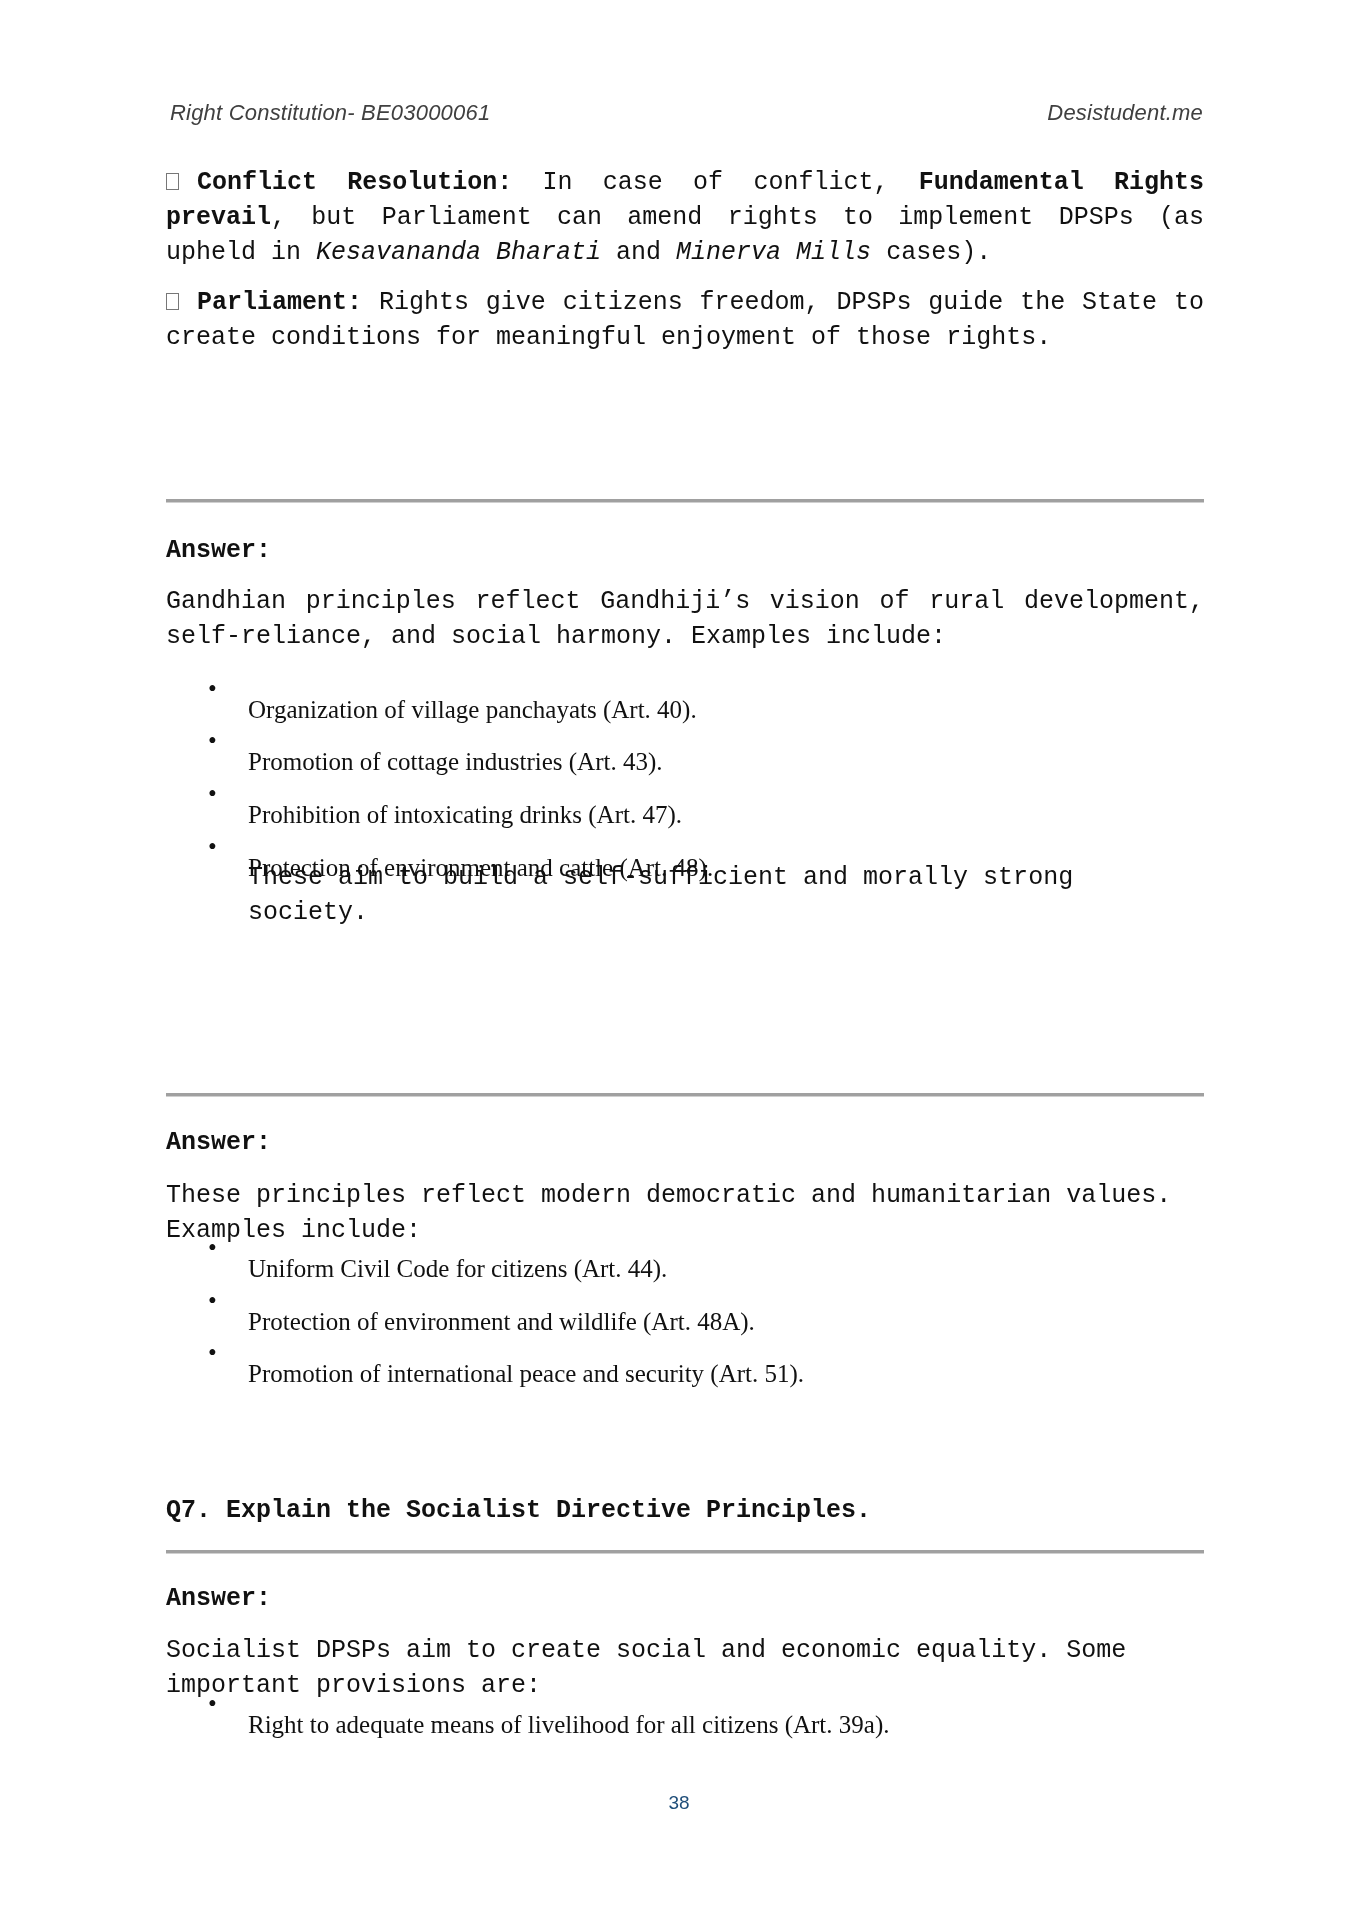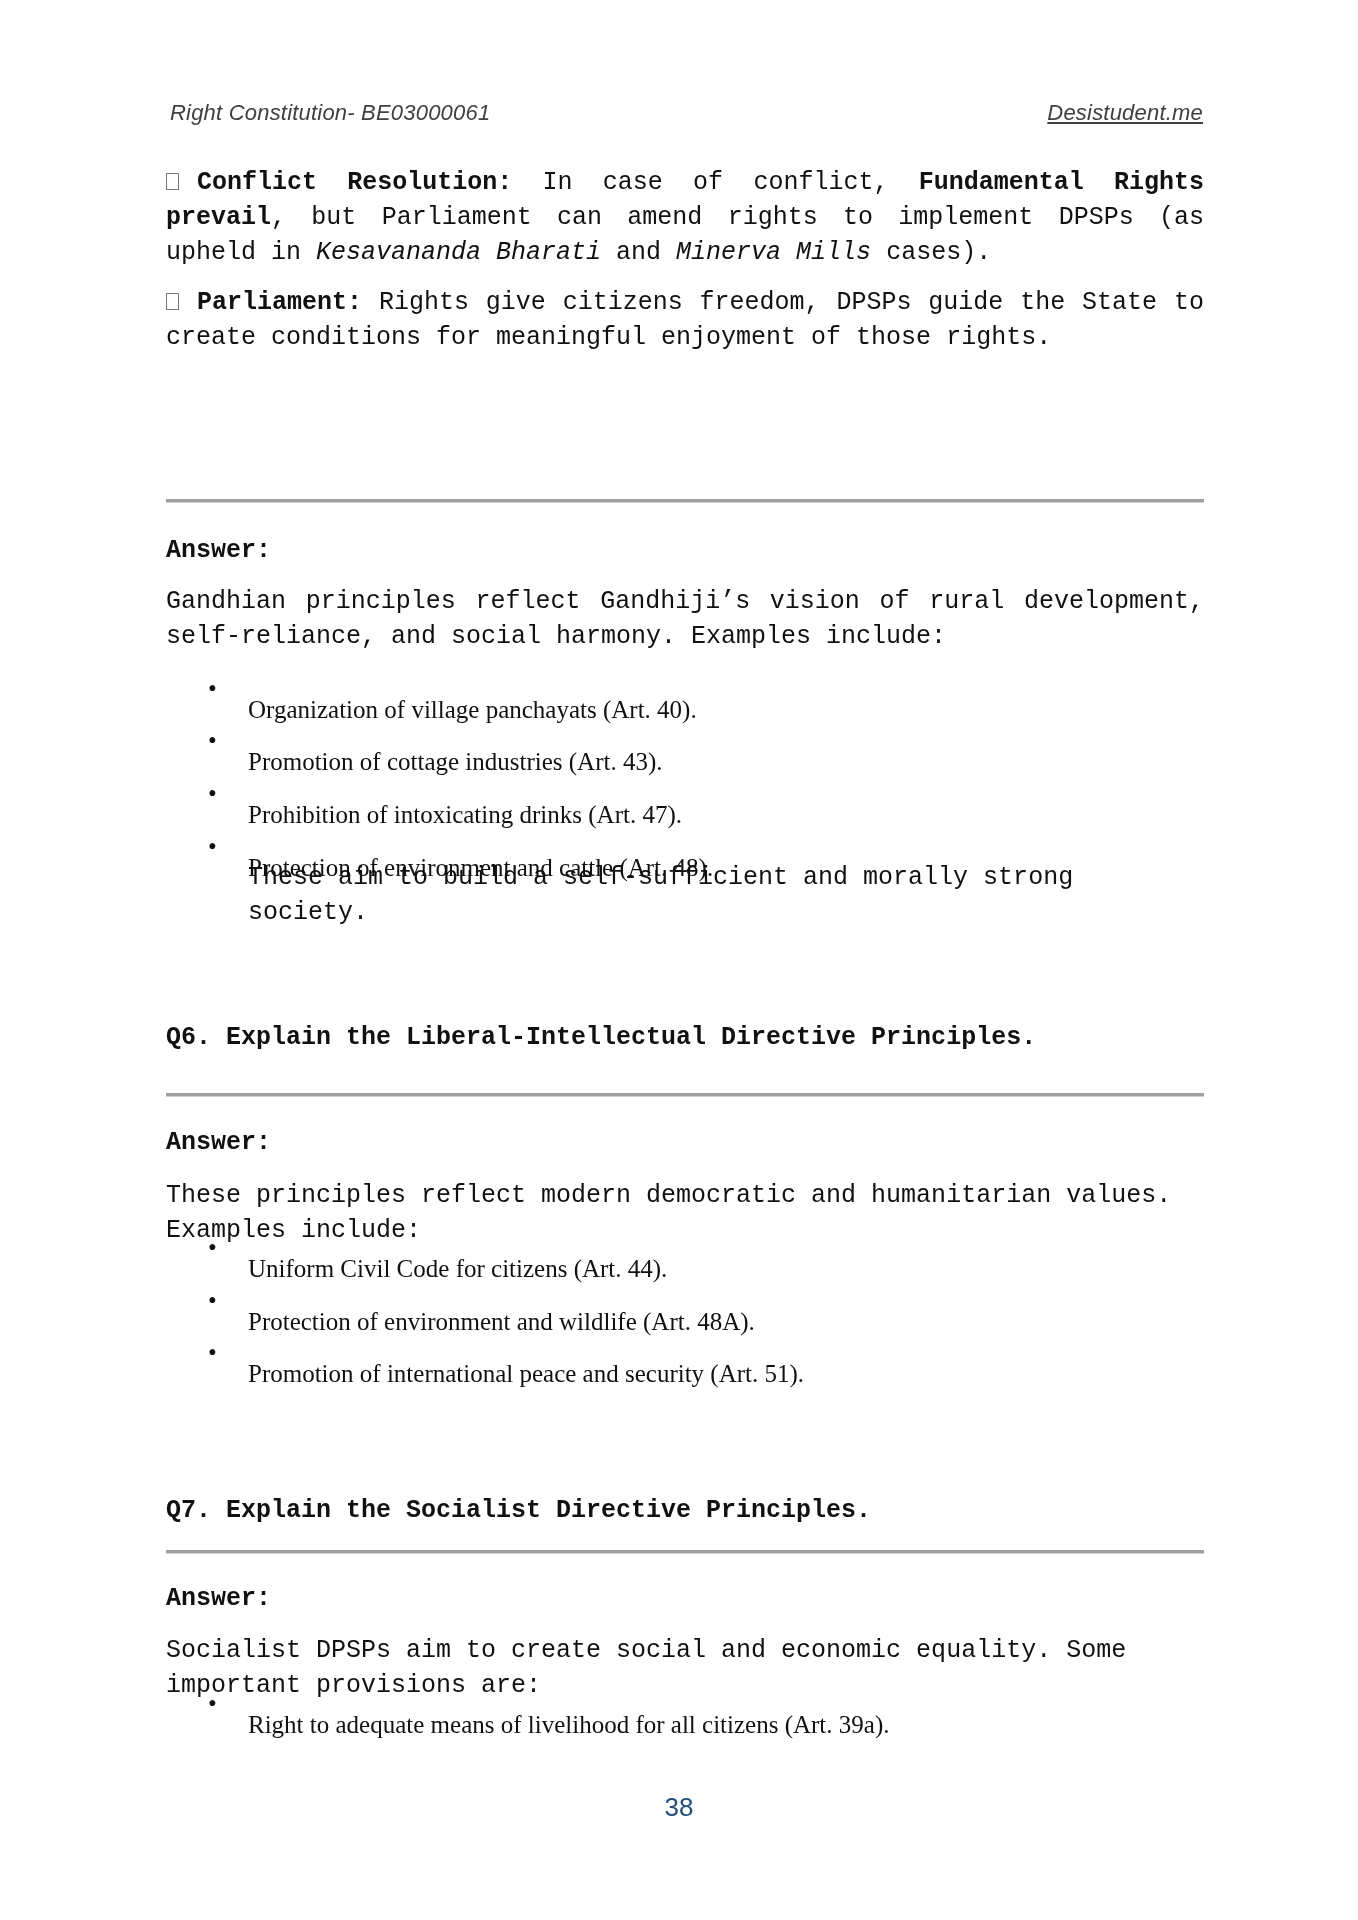--- a/index.html
+++ b/index.html
@@ -1,30 +1,30 @@
 <!DOCTYPE html>
 <html><head>
 <meta charset="utf-8">
 <style>
   html, body { margin:0; padding:0; background:#ffffff; }
   body { width:1358px; height:1920px; position:relative; overflow:hidden; }
   .page { position:absolute; left:0; top:0; width:1358px; height:1920px; background:#fff; }
   .hdr { position:absolute; top:100px; font-family:"Liberation Sans", sans-serif; font-style:italic; font-size:22px; color:#404040; letter-spacing:0.2px; }
   .hdr-left { left:170px; }
-  .hdr-right { right:155px;text-decoration:underline; }
+  .hdr-right { right:155px; }
   .txt { position:absolute; left:166px; width:1038px; font-family:Liberation Mono, monospace; font-size:25px; color:#111; line-height:35px; }
   .just { text-align:justify; }
   .q { font-weight:bold; }
   .rule { position:absolute; left:166px; width:1038px; height:3px; background:#a0a0a0; border-bottom:1px solid #d0d0d0; }
   .box { display:inline-block; width:13px; height:17px; border:1px solid #777; margin-right:18px; vertical-align:-1px; box-sizing:border-box; }
   .bullet-row { position:absolute; left:166px; width:1038px; font-family:"Liberation Serif", serif; font-size:25px; color:#111; line-height:35px; }
   .bullet-dot { position:absolute; left:42px; top:0; }
   .bullet-text { position:absolute; left:82px; white-space:nowrap;margin-top:21px; }
   .indent { left:248px; width:960px; }
-  .pnum { position:absolute; top:1792px; left:0; width:1358px; text-align:center; font-family:"Liberation Sans", sans-serif; font-size:26px; color:#1f4e79; }
+  .pnum { position:absolute; top:1792px; left:0; width:1358px; text-align:center; font-family:"Liberation Sans", sans-serif; font-size:19px; color:#1f4e79; }
 </style>
 </head>
 <body>
 
 <div class="page">
 
   <div class="hdr hdr-left">Right Constitution- BE03000061</div>
   <div class="hdr hdr-right">Desistudent.me</div>
 
   <div class="txt just" style="top:165px;">
@@ -51,21 +51,20 @@
       <span class="bullet-dot">•</span>
       <span class="bullet-text">Prohibition of intoxicating drinks (Art. 47).</span>
     </div>
   <div class="bullet-row" style="top:829px;">
       <span class="bullet-dot">•</span>
       <span class="bullet-text">Protection of environment and cattle (Art. 48).</span>
     </div>
 
   <div class="txt indent" style="top:860px;">These aim to build a self-sufficient and morally strong society.</div>
 
-  <div class="txt q" style="top:1020px;">Q6. Explain the Liberal-Intellectual Directive Principles.</div>
   <div class="rule" style="top:1093px;"></div>
   <div class="txt q" style="top:1125px;">Answer:</div>
   <div class="txt" style="top:1178px;">These principles reflect modern democratic and humanitarian values. Examples include:</div>
 
   <div class="bullet-row" style="top:1230px;">
       <span class="bullet-dot">•</span>
       <span class="bullet-text">Uniform Civil Code for citizens (Art. 44).</span>
     </div>
   <div class="bullet-row" style="top:1283px;">
       <span class="bullet-dot">•</span>

